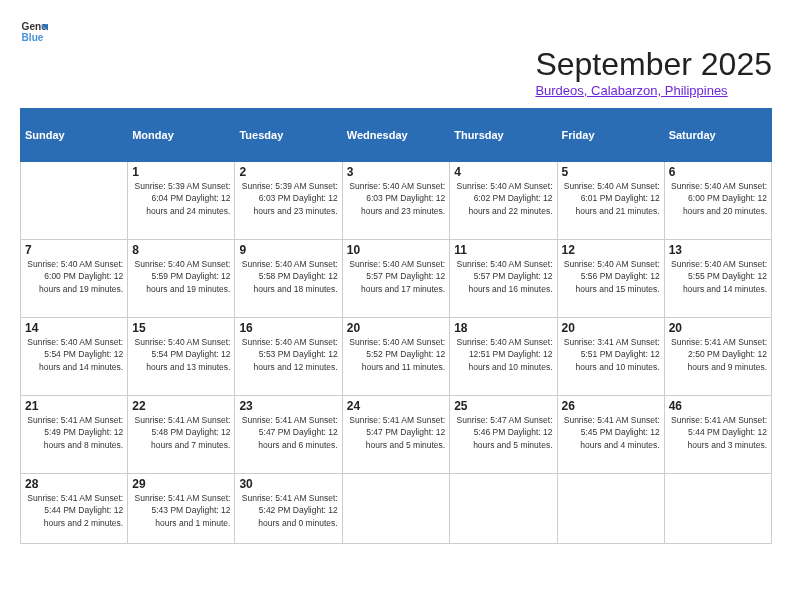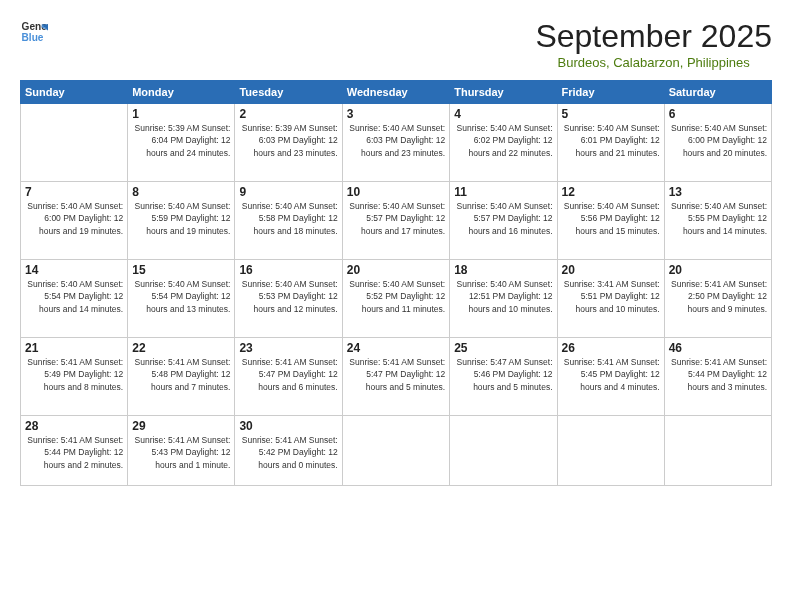--- a/index.html
+++ b/index.html
@@ -25,42 +25,44 @@
     .logo {
       display: flex;
       align-items: center;
       gap: 4px;
     }
     .logo-icon {
       width: 28px;
       height: 28px;
     }
     .title-area {
-      text-align: center;
+      text-align: left;
+      margin-top: 28px;
     }
     .month-title {
       font-size: 32px;
       font-weight: normal;
       color: #222;
     }
     .subtitle {
       font-size: 13px;
-      color: #4d7c0f;
+      color: #6d28d9;
+      text-decoration: underline;
     }
     .calendar {
       width: 100%;
       border-collapse: collapse;
       border: 1px solid #bbb;
     }
     .calendar th {
       background: #2a6db5;
       color: #fff;
       font-size: 11px;
       font-weight: bold;
-      padding: 5px 4px;
+      padding: 20px 4px;
       text-align: left;
       border: 1px solid #2a6db5;
     }
     .calendar td {
       width: 108px;
       vertical-align: top;
       border: 1px solid #ccc;
       padding: 3px 4px;
       background: #fff;
       height: 78px;

